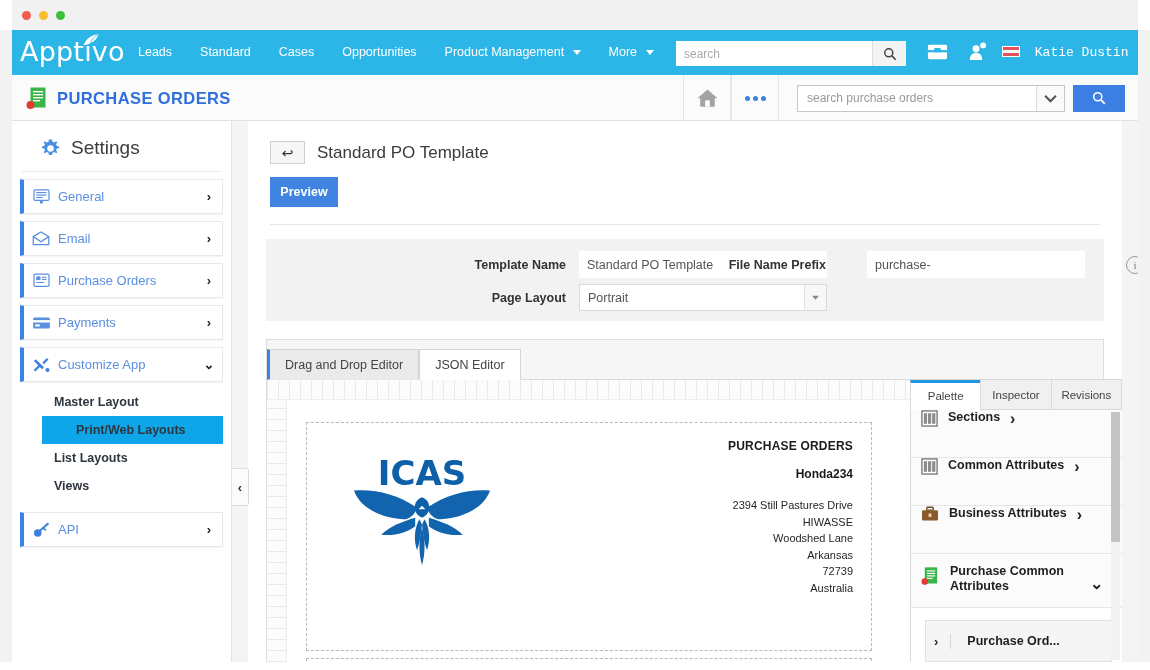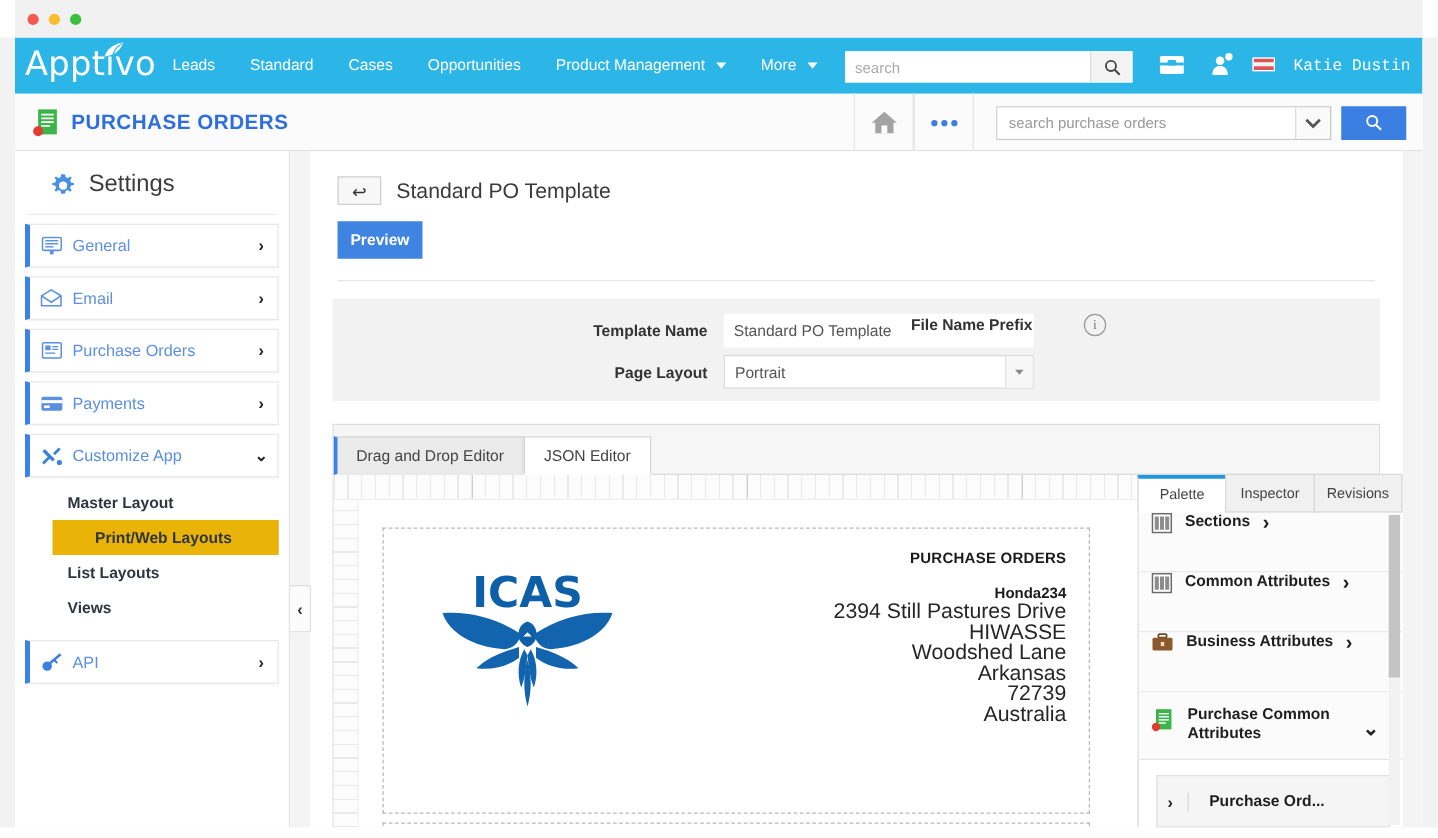--- a/index.html
+++ b/index.html
@@ -153,21 +153,21 @@
     box-shadow: 0 1px 1px rgba(0,0,0,.04);
   }
   .sgroup .ic { width: 34px; display: flex; justify-content: center; }
   .sgroup .lbl { flex: 1; font-size: 13px; color: #5b8fe0; }
   .sgroup .ch { width: 26px; text-align: center; color: #222; font-size: 13px; font-weight: bold;}
   .subitem {
     margin: 0 8px; height: 28px; display: flex; align-items: center;
     padding-left: 34px; font-size: 12.5px; color: #2f3640; font-weight: bold;
     cursor: pointer;
   }
-  .subitem.active { background: #eab308; margin-left: 30px; }
+  .subitem.active { background: #0ea5e9; margin-left: 30px; }
   #sublist { margin-top: 6px; }
   #sidebar .sgroup.last { margin-top: 12px; }
 
   
   #collapse {
     position: absolute; left: 220px; top: 347px; width: 17px; height: 38px;
     background: #fbfbfb; border: 1px solid #dcdcdc; border-left: none;
     display: flex; align-items: center; justify-content: center;
     cursor: pointer; z-index: 20; border-radius: 0 3px 3px 0;
     font-size: 13px; color: #333; font-weight: bold;
@@ -292,21 +292,21 @@
   }
   #docsec2 {
     position: absolute; left: 19px; top: 258px; right: 15px; height: 30px;
     border: 1px dashed #b9b9b9;
   }
   #doc-right {
     position: absolute; right: 18px; top: 16px; width: 260px; text-align: right;
   }
   #doc-title { font-size: 12px; font-weight: bold; color: #1b1b1b; letter-spacing: .2px; }
   #doc-company { font-size: 12px; font-weight: bold; color: #1b1b1b; margin-top: 14px; }
-  #doc-addr { margin-top: 0; font-size: 17px; color: #262626; line-height: 16.5px; }
+  #doc-addr { margin-top: 16px; font-size: 11px; color: #262626; line-height: 16.5px; }
   #doc-logo { position: absolute; left: 30px; top: 22px; width: 170px; height: 130px; }
 
   
   #palette {
     position: absolute; right: 0; top: 258px; width: 212px; height: 283px;
     background: #ffffff; border-left: 1px solid #d8d8d8;
     border-top: 1px solid #d8d8d8; z-index: 15;
   }
   #paltabs { display: flex; height: 30px; background: #f4f4f4; }
   .paltab {
@@ -604,20 +604,21 @@
                 <span class="ar">
                   <svg width="9" height="6" viewBox="0 0 10 7">
                       <path d="M1 1 L5 5.6 L9 1" fill="#888"></path>
                     </svg>
                 </span>
               </div>
             </div>
 
             <div class="frow" style="left:430px; top:12px;gap:28px;">
               <span class="flabel" style="width:130px;">File Name Prefix</span>
+              <input class="finput" style="width: 218px; margin-left: 13px;" type="text" value="purchase-">
               <span id="infoicon" style="margin-left:13px;">
                 <span>i</span>
               </span>
             </div>
           </div>
 
           <div id="editorbox">
             <div id="edtabs">
               <div class="edtab active">
                 <span>Drag and Drop Editor</span>

